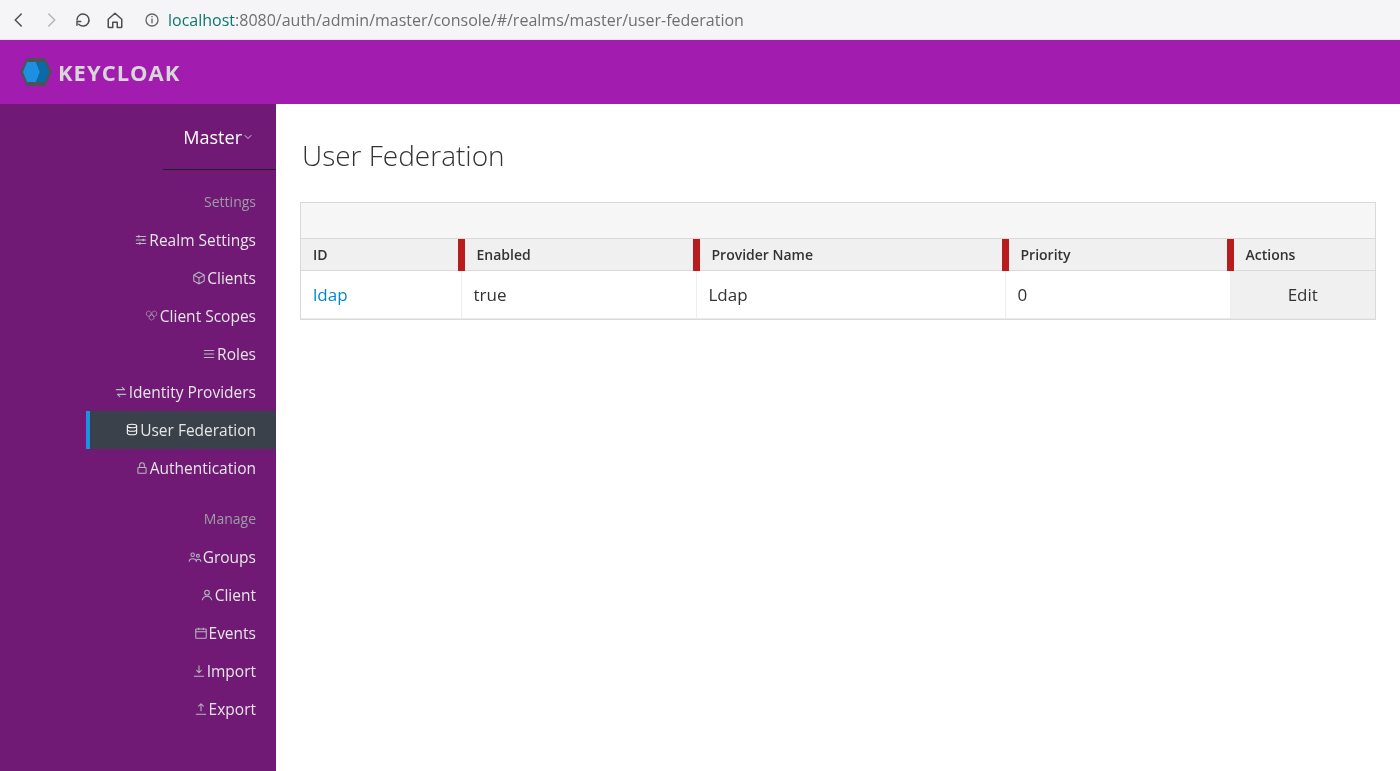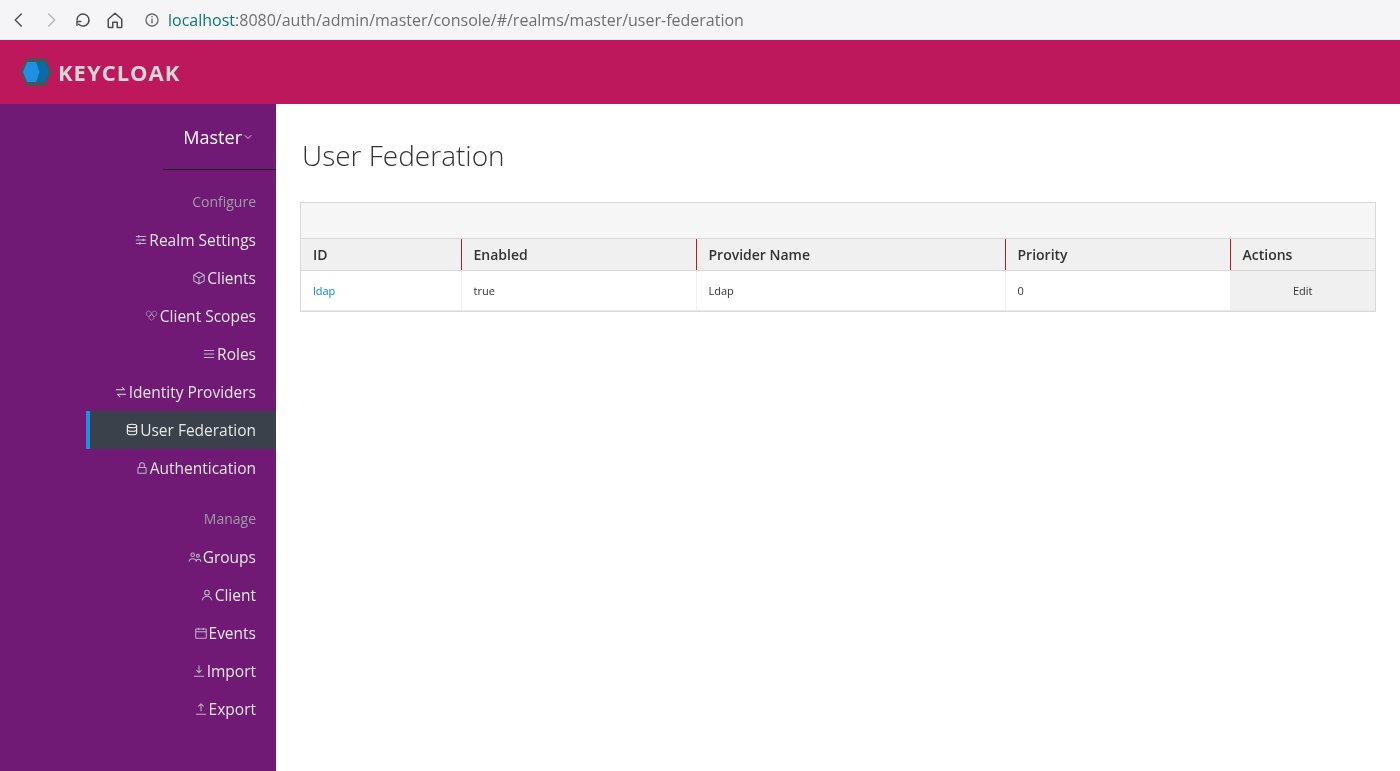--- a/index.html
+++ b/index.html
@@ -8,21 +8,21 @@
   
   .browser-bar { height: 40px; background: #f5f5f7; display: flex; align-items: center; padding: 0 10px; gap: 14px; border-bottom: 1px solid #e6e6e6; }
   .browser-btn { color: #4d4d4d; display: flex; align-items: center; justify-content: center; cursor: pointer; }
   .browser-btn.disabled { color: #b6b6b6; cursor: default; }
   .url-box { flex: 1; display: flex; align-items: center; gap: 8px; padding: 0 6px; color: #444; }
   .url-text { font-size: 16px; color: #202020; white-space: nowrap; }
   .url-text .host { color: #0f766e; }
   .url-text .path { color: #6f6f6f; }
 
   
-  .top-header { height: 64px; background: #be185d; display: flex; align-items: center; padding: 0 18px; }
+  .top-header { height: 64px; background: #a21caf; display: flex; align-items: center; padding: 0 18px; }
   .logo { display: flex; align-items: center; gap: 4px; }
   .logo-text { font-size: 22px; font-weight: 700; letter-spacing: 1px; color: #d7d7d7; }
 
   
   .workspace { position: absolute; top: 104px; bottom: 0; left: 0; right: 0; display: flex; }
 
   
   .sidebar { width: 276px; background: #701a75; color: #dcdcdc; display: flex; flex-direction: column; align-items: flex-end; }
   .realm-selector { height: 66px; display: flex; align-items: center; justify-content: space-between; padding: 0 22px 0 20px; border-bottom: 1px solid #1e2227; cursor: pointer; }
   .realm-selector .realm-name { color: #fff; font-size: 18px; font-weight: 400; }
@@ -35,23 +35,23 @@
   .nav-item .nicon { width: 16px; height: 16px; display: flex; align-items: center; justify-content: center; color: #b5b9bd; flex: 0 0 16px; }
   .nav-item.active .nicon { color: #fff; }
 
   
   .main { flex: 1; padding: 24px; overflow: auto; }
   .page-title { font-size: 28px; font-weight: 300; color: #333; margin: 8px 0 28px 2px; }
 
   .panel { border: 1px solid #d9d9d9; }
   .panel-top { height: 36px; background: #f6f6f6; border-bottom: 1px solid #d9d9d9; }
   table.data { width: 100%; border-collapse: collapse; }
-  table.data th { background: #f0f0f0; text-align: left; font-weight: 600; font-size: 14px; color: #333; padding: 6px 12px; border-bottom: 1px solid #d9d9d9; border-right: 1px solid #b91c1c; }
+  table.data th { background: #f0f0f0; text-align: left; font-weight: 600; font-size: 14px; color: #333; padding: 6px 12px; border-bottom: 1px solid #d9d9d9; border-right: 7px solid #b91c1c; }
   table.data th:last-child { border-right: none; }
-  table.data td { padding: 6px 12px; border-bottom: 1px solid #eaeaea; border-right: 1px solid #eee; font-size: 11px; }
+  table.data td { padding: 6px 12px; border-bottom: 1px solid #eaeaea; border-right: 1px solid #eee; font-size: 17px; }
   table.data td:last-child { border-right: none; }
   td.link a { color: #0088ce; text-decoration: none; cursor: pointer; }
   td.action-cell { background: #f0f0f0; text-align: center; padding: 0; }
   .action-btn { display: inline-block; width: 100%; height: 100%; padding: 6px 12px; cursor: pointer; color: #333; }
 
   svg { display: block; }
 </style>
 </head>
 <body>
 
@@ -105,21 +105,21 @@
   <div class="sidebar">
     <div class="realm-selector">
       <span class="realm-name">Master</span>
       <span class="chev">
         <svg width="12" height="12" viewBox="0 0 24 24">
             <path d="M6 9l6 6 6-6" stroke="currentColor" stroke-width="2" fill="none" stroke-linecap="round" stroke-linejoin="round"></path>
           </svg>
       </span>
     </div>
 
-    <div class="section-label">Configure</div>
+    <div class="section-label">Settings</div>
 
     <div class="nav-item">
       <span class="nicon">
           <svg width="14" height="14" viewBox="0 0 24 24">
             <path d="M4 6h16M4 12h16M4 18h16" stroke="currentColor" stroke-width="2" stroke-linecap="round"></path>
             <circle cx="8" cy="6" r="2" fill="currentColor"></circle>
             <circle cx="16" cy="12" r="2" fill="currentColor"></circle>
             <circle cx="10" cy="18" r="2" fill="currentColor"></circle>
           </svg>
         </span>

